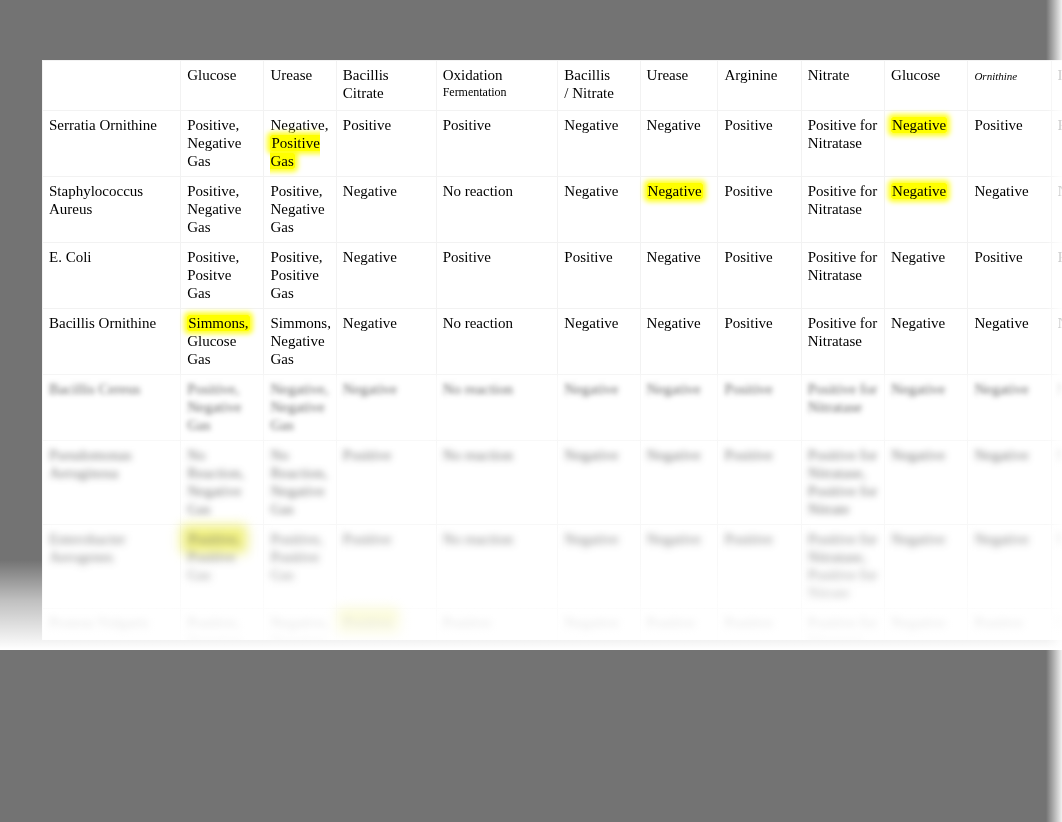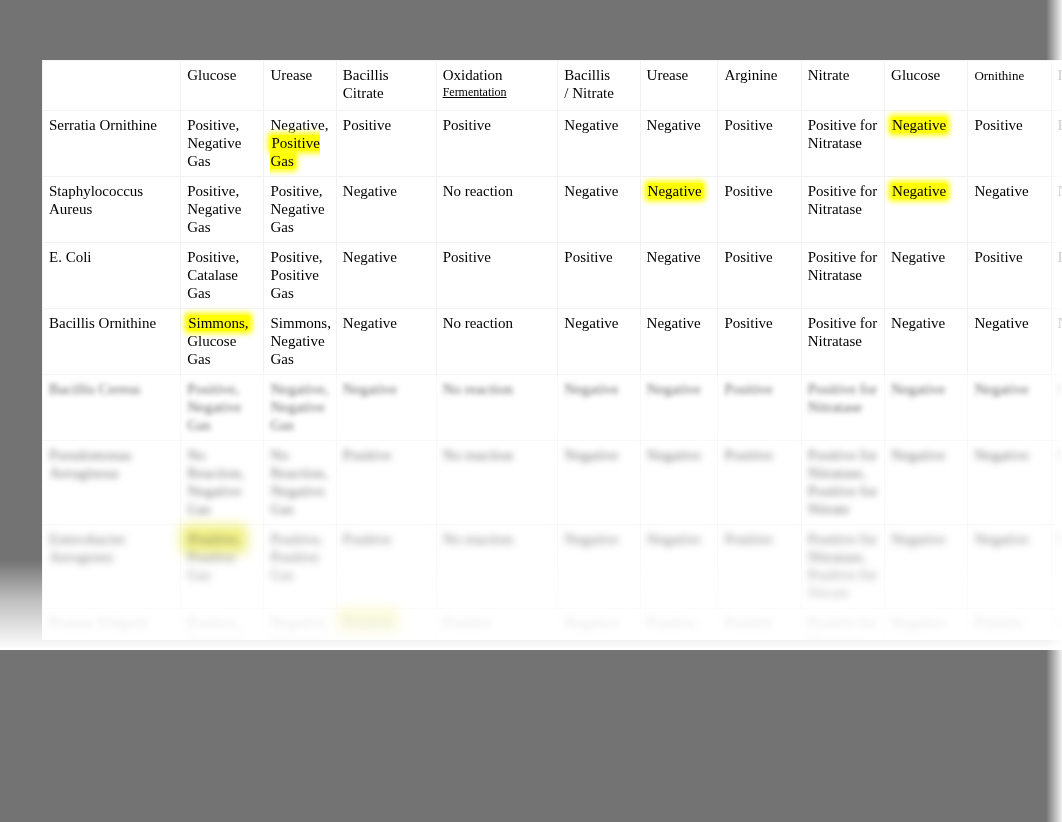--- a/index.html
+++ b/index.html
@@ -67,30 +67,30 @@
   col.c-arginine { width: 76px;  }
   col.c-ornith   { width: 76px;  }
   col.c-lysine   { width: 105px; }
 
   thead td { height: 38px; }
 
   .hdr-small {
     font-size: 12px;
     line-height: 16px;
     display: block;
-    text-decoration: underline;
   }
   .hdr-main {
     font-size: 15px;
     line-height: 18px;
     display: block;
   }
   .hdr-inline-small {
-    font-size: 13px;
+    font-size: 11px;
     line-height: 18px;
+    font-style: italic;
   }
 
   .hl {
     background: #ffff00;
     box-shadow: 0 0 5px 3px rgba(255,255,0,0.85);
     border-radius: 2px;
     padding: 0 1px;
   }
 
   
@@ -224,21 +224,21 @@
           <td><span class="hl">Negative</span></td>
           <td><span>Positive</span></td>
           <td><span>Positive for Nitratase</span></td>
           <td><span class="hl">Negative</span></td>
           <td><span>Negative</span></td>
           <td><span>Negative</span></td>
         </tr>
 
         <tr>
           <td><span>E. Coli</span></td>
-          <td><span>Positive, Catalase Gas</span></td>
+          <td><span>Positive, Positve Gas</span></td>
           <td><span>Positive, Positive Gas</span></td>
           <td><span>Negative</span></td>
           <td><span>Positive</span></td>
           <td><span>Positive</span></td>
           <td><span>Negative</span></td>
           <td><span>Positive</span></td>
           <td><span>Positive for Nitratase</span></td>
           <td><span>Negative</span></td>
           <td><span>Positive</span></td>
           <td><span>Positive</span></td>

